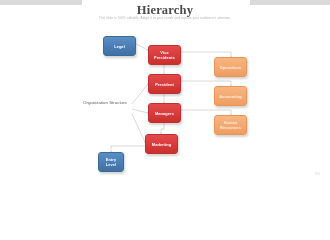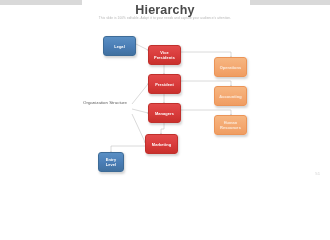--- a/index.html
+++ b/index.html
@@ -37,21 +37,21 @@
   #title {
     position: absolute;
     top: 3px;
     left: 0;
     width: 330px;
     text-align: center;
     font-size: 12.5px;
     font-weight: bold;
     color: #4a4a4a;
     letter-spacing: 0.2px;
-    font-family: Liberation Sans, sans-serif;
+    font-family: Liberation Serif, serif;
   }
   #subtitle {
     position: absolute;
     top: 16px;
     left: 0;
     width: 330px;
     text-align: center;
     font-size: 3.1px;
     color: #b4b4b4;
     letter-spacing: 0.12px;

